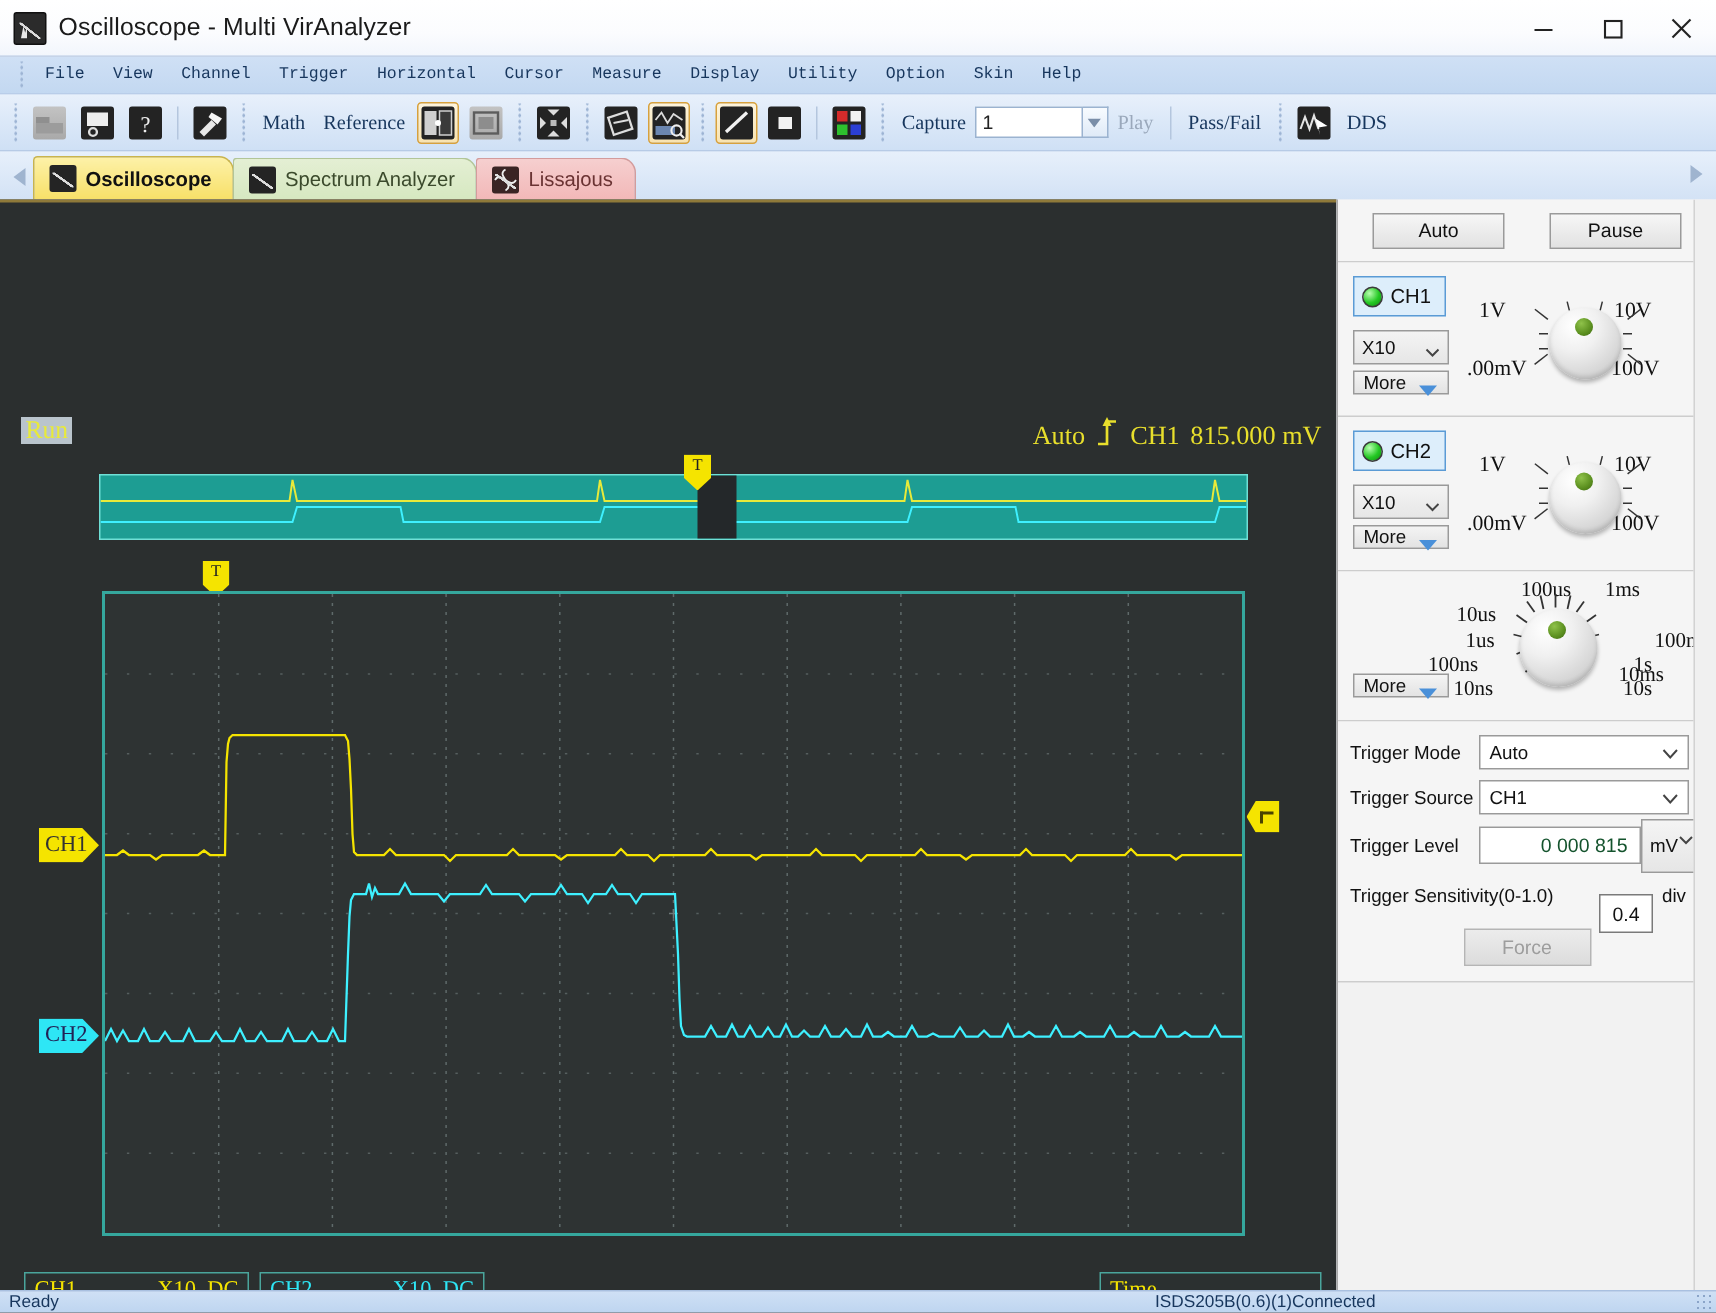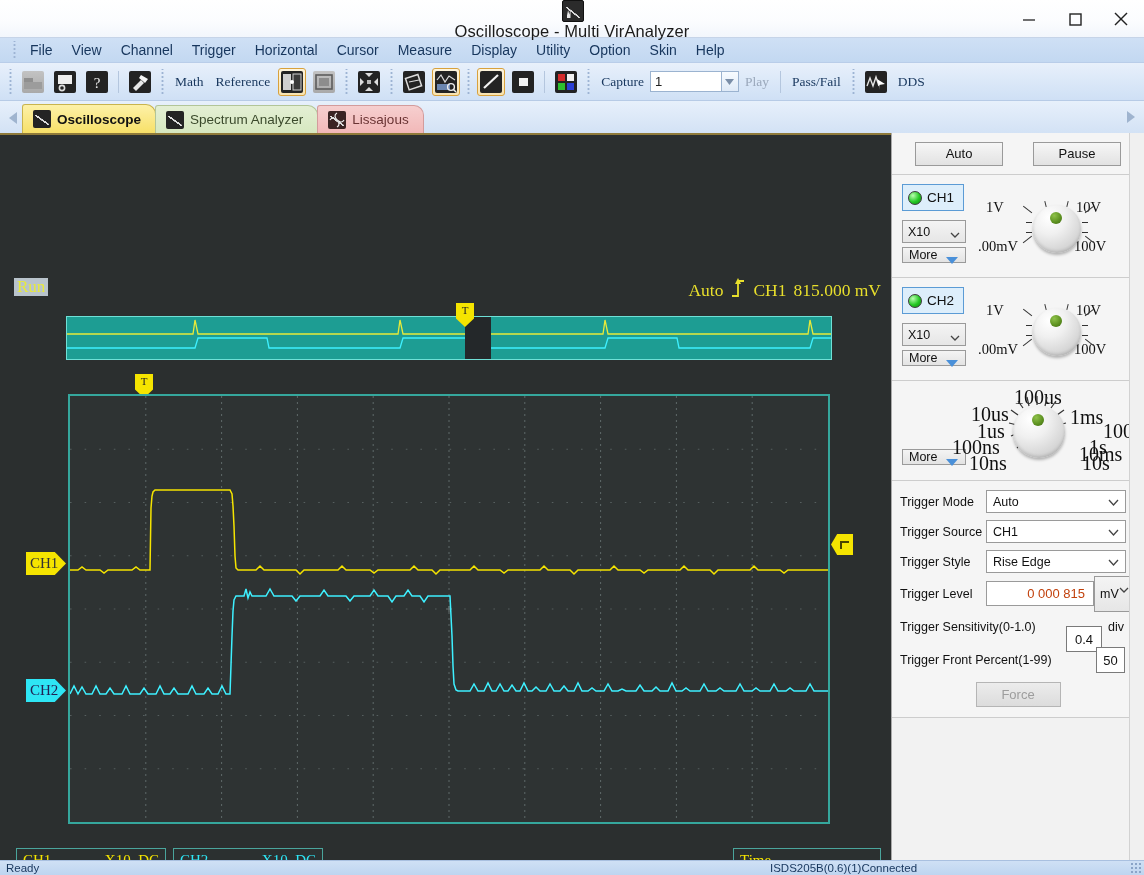--- a/index.html
+++ b/index.html
@@ -12,21 +12,20 @@
     position:relative;
   }
 
   
   #titlebar {
     height:38px; width:100%;
     background:linear-gradient(to bottom,#ffffff 0%,#fbfcfe 60%,#f2f6fc 100%);
     border-bottom:1px solid #c6d4e8;
     display:flex; align-items:center;
     position:relative;
-    flex-direction:column;
   }
   #app-icon {
     width:22px;height:22px;margin-left:9px;margin-right:8px;
     background:#2b2b2b; border:1px solid #111; border-radius:2px;
     position:relative; flex:none;
   }
   #app-icon::after{
     content:""; position:absolute; left:3px; bottom:3px; right:3px; height:11px;
     background:
       linear-gradient(to top right, transparent 45%, #ddd 46%, #ddd 54%, transparent 55%);
@@ -44,22 +43,22 @@
   .wb svg{ display:block; }
 
   
   #menubar {
     height:25px; width:100%;
     background:linear-gradient(to bottom,#cfe0f5 0%,#c3d8f1 100%);
     display:flex; align-items:center; padding-left:8px;
     border-bottom:1px solid #b9cde9;
   }
   .menu-item{
-    font-size:14px;color:#17365d;padding:2px 9px 3px 9px;margin-right:1px;
-    border-radius:2px; white-space:nowrap;
+    font-size:11px;color:#17365d;padding:2px 9px 3px 9px;margin-right:1px;
+    border-radius:2px; white-space:nowrap;font-family:Liberation Mono, monospace;
   }
 
   
   #toolbar{
     height:38px;width:100%;
     background:linear-gradient(to bottom,#e8f0fb 0%,#dbe8f8 50%,#cfe0f5 100%);
     display:flex;align-items:center; padding-left:4px;
     border-bottom:1px solid #b7cbe6;
   }
   .tb-grip{width:7px;height:26px;margin:0 3px;
@@ -249,21 +248,21 @@
   .tlabel{font-size:12.5px;color:#111;white-space:nowrap;}
   .tsel{
     height:23px;border:1px solid #9a9a9a;background:#fff;
     display:flex;align-items:center;padding-left:6px;font-size:12.5px;color:#111;
     position:relative;
   }
   .tsel .cv{position:absolute;right:6px;top:5px;}
   .tinput{
     height:25px;border:1px solid #9a9a9a;background:#fff;
     display:flex;align-items:center;justify-content:flex-end;padding-right:8px;
-    font-size:13px;color:#c2410c;
+    font-size:13px;color:#14532d;
   }
   .unitsel{
     height:36px;width:40px;border:1px solid #9a9a9a;
     background:linear-gradient(to bottom,#f4f4f4,#e6e6e6);
     display:flex;align-items:center;padding-left:5px;font-size:12.5px;position:relative;color:#111;
   }
   .unitsel .cv{position:absolute;right:4px;top:6px;}
   .smallnum{
     height:26px;border:1px solid #7a7a7a;background:#fff;
     display:flex;align-items:center;justify-content:center;font-size:13px;color:#111;
@@ -709,23 +708,23 @@
           <span class="dot"></span>
         </div>
       </div>
     </div>
 
     <div class="pgroup" id="grp-time">
       <div class="pmore" style="left:10px;top:68px;">
         <span>More</span>
         <span class="tri"></span>
       </div>
-      <div class="knobwrap" style="left:35px;top:3px;width:215px;height:95px;font-size:20px;">
+      <div class="knobwrap" style="left:35px;top:3px;width:215px;height:95px;font-size:14px;">
         <span class="klab" style="left:87px;top:2px;">100us</span>
-        <span class="klab" style="left:143px;top:2px;margin-top:20px;">1ms</span>
+        <span class="klab" style="left:143px;top:2px;">1ms</span>
         <span class="klab" style="left:44px;top:19px;">10us</span>
         <span class="klab" style="left:152px;top:19px;margin-top:40px;">10ms</span>
         <span class="klab" style="left:50px;top:36px;">1us</span>
         <span class="klab" style="left:176px;top:36px;">100ms</span>
         <span class="klab" style="left:25px;top:52px;">100ns</span>
         <span class="klab" style="left:162px;top:52px;">1s</span>
         <span class="klab" style="left:42px;top:68px;">10ns</span>
         <span class="klab" style="left:155px;top:68px;">10s</span>
         <svg width="215" height="95" style="position:absolute;left:0;top:0;pointer-events:none;">
           <g stroke="#333" stroke-width="1.2">
@@ -766,53 +765,37 @@
         <span class="tlabel" style="width:86px;">Trigger Source</span>
         <div class="tsel" style="width:140px;">
           <span>CH1</span>
           <span class="cv">
             <svg width="11" height="8">
                 <polyline points="1,1 5.5,6 10,1" fill="none" stroke="#444" stroke-width="1.3"></polyline>
               </svg>
           </span>
         </div>
       </div>
-      <div class="trow">
-        <span class="tlabel" style="width:86px;">Trigger Style</span>
-        <div class="tsel" style="width:140px;">
-          <span>Rise Edge</span>
-          <span class="cv">
-            <svg width="11" height="8">
-                <polyline points="1,1 5.5,6 10,1" fill="none" stroke="#444" stroke-width="1.3"></polyline>
-              </svg>
-          </span>
-        </div>
-      </div>
       <div class="trow" style="height:27px;margin-top:6px;">
         <span class="tlabel" style="width:86px;">Trigger Level</span>
         <div class="tinput" style="width:108px;">0 000 815</div>
         <div class="unitsel">
           <span>mV</span>
           <span class="cv">
             <svg width="10" height="7">
                 <polyline points="1,1 5,5 9,1" fill="none" stroke="#444" stroke-width="1.3"></polyline>
               </svg>
           </span>
         </div>
       </div>
       <div class="trow" style="height:28px;margin-top:6px;">
         <span class="tlabel" style="width:166px;">Trigger Sensitivity(0-1.0)</span>
         <div class="smallnum" style="width:36px;margin-top:24px;">0.4</div>
         <span class="tlabel" style="margin-left:6px;">div</span>
       </div>
-      <div class="trow" style="height:28px;">
-        <span class="tlabel" style="width:196px;">Trigger Front Percent(1-99)</span>
-        <div class="smallnum" style="width:29px;">50</div>
-        <span class="tlabel" style="margin-left:6px;">%</span>
-      </div>
       <div id="force-btn">Force</div>
     </div>
 
     <div id="vscroll">
       <div class="thumb"></div>
     </div>
   </div>
 </div>
 
 <div id="statusbar">

